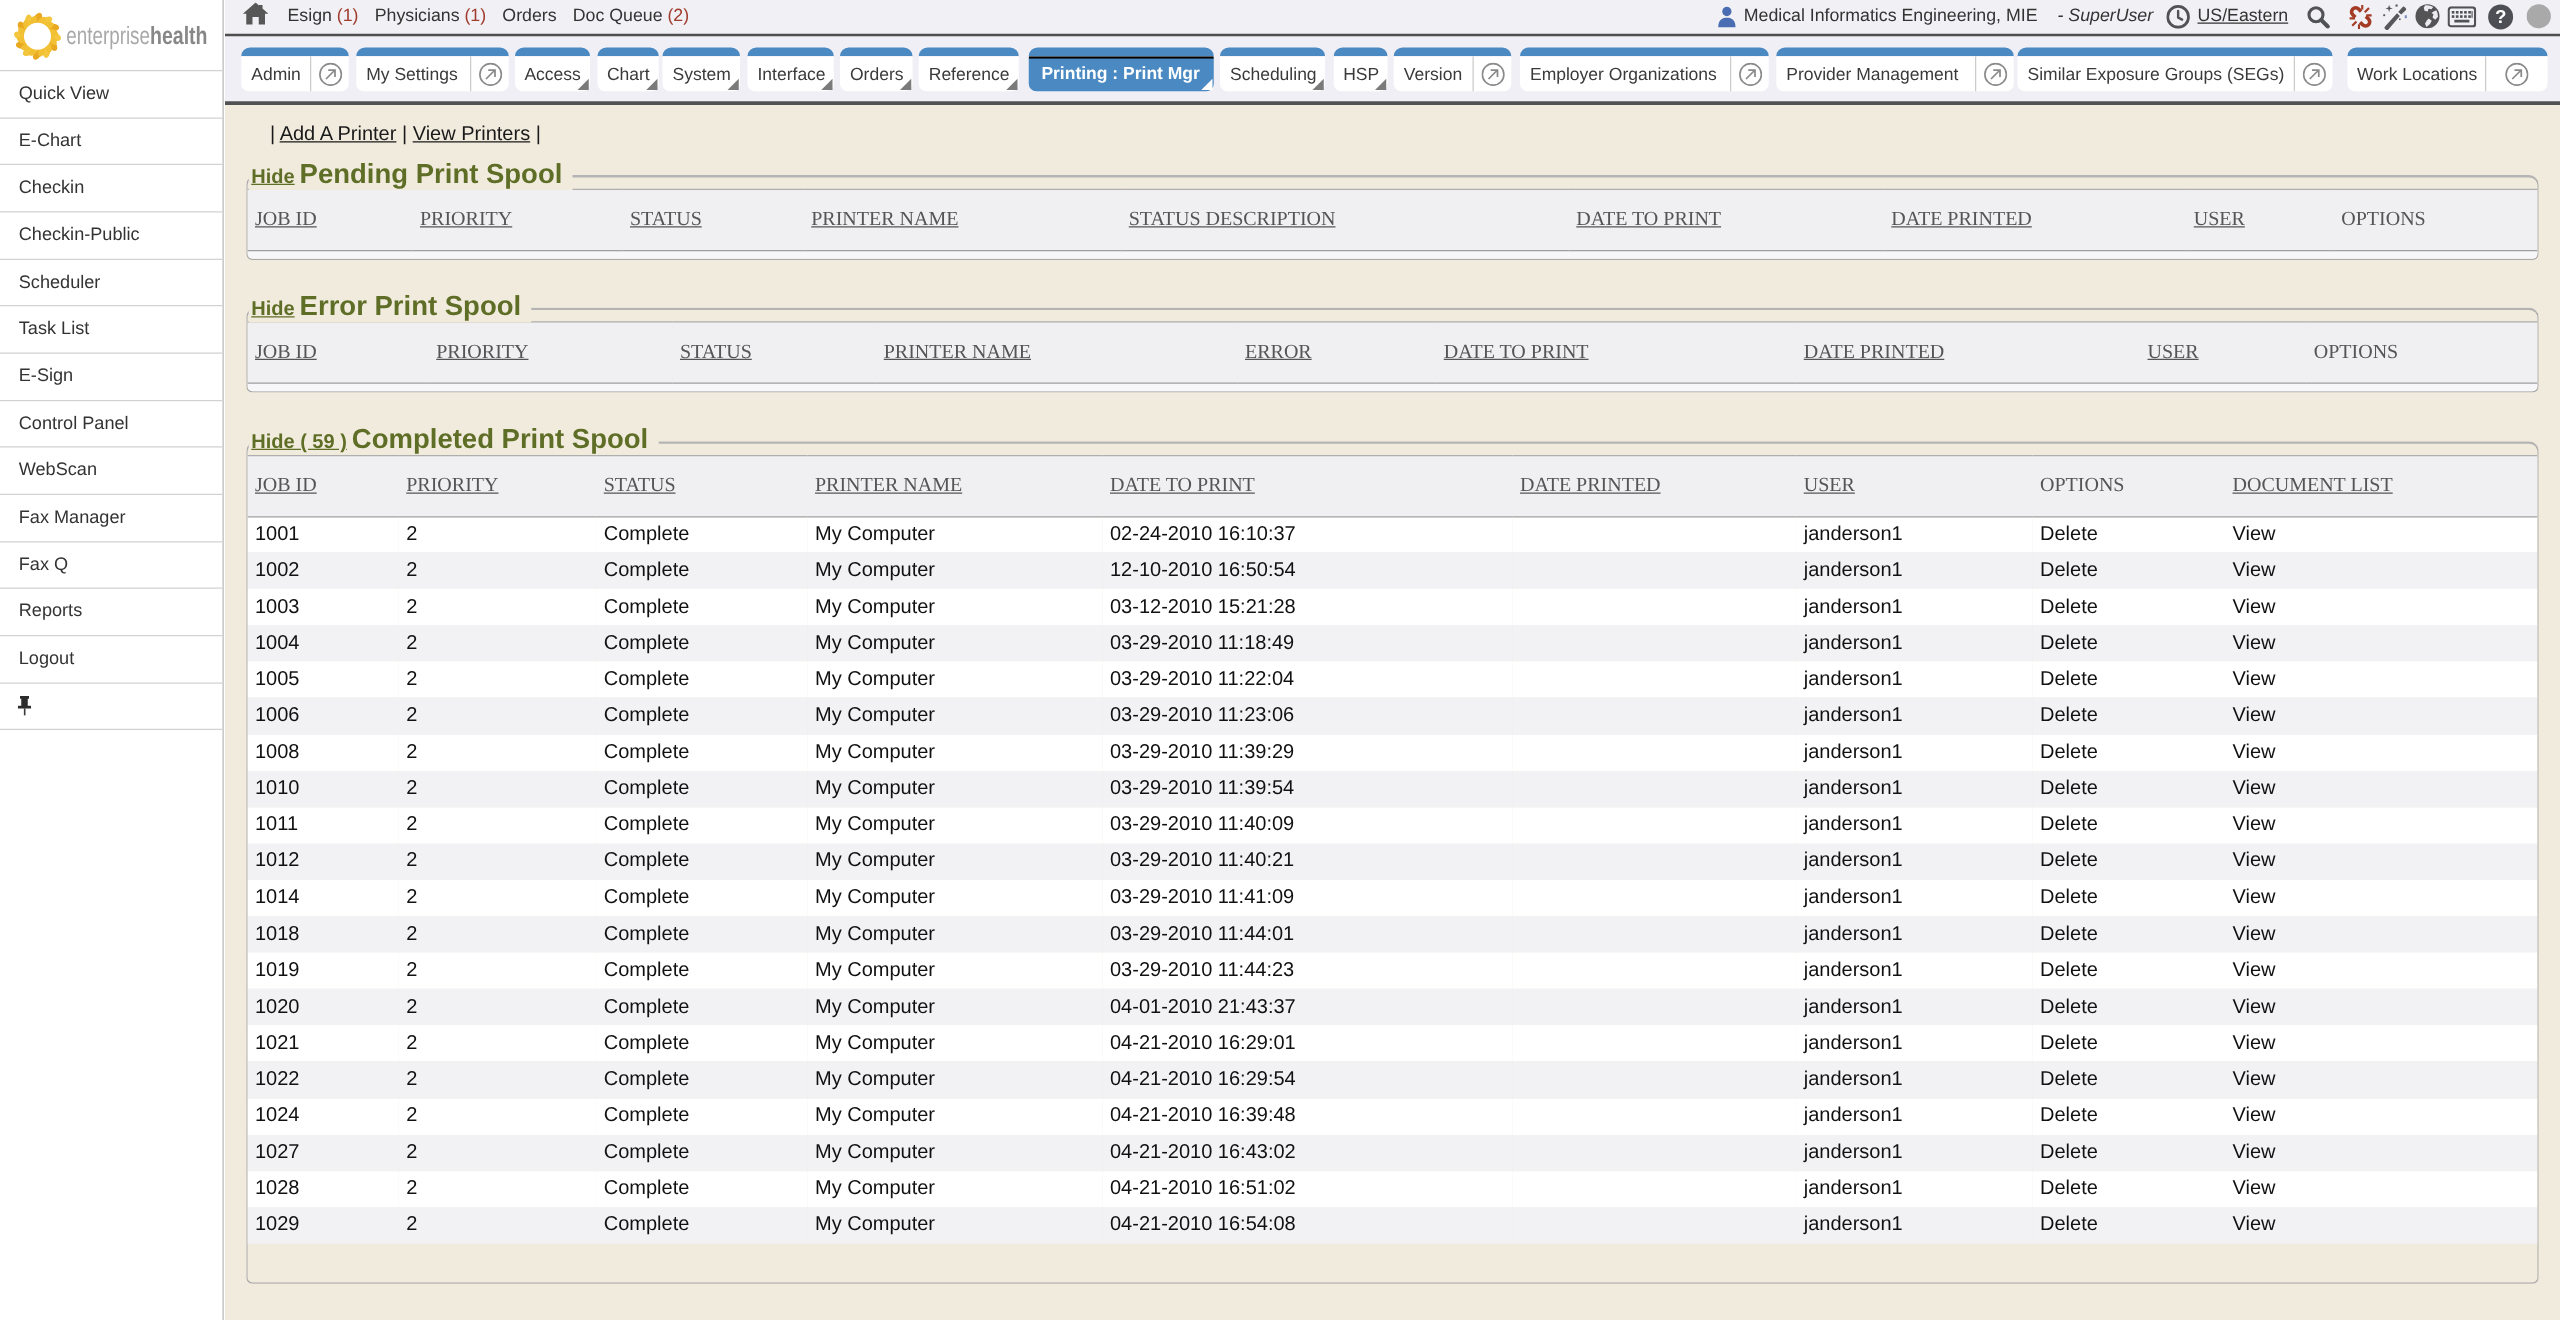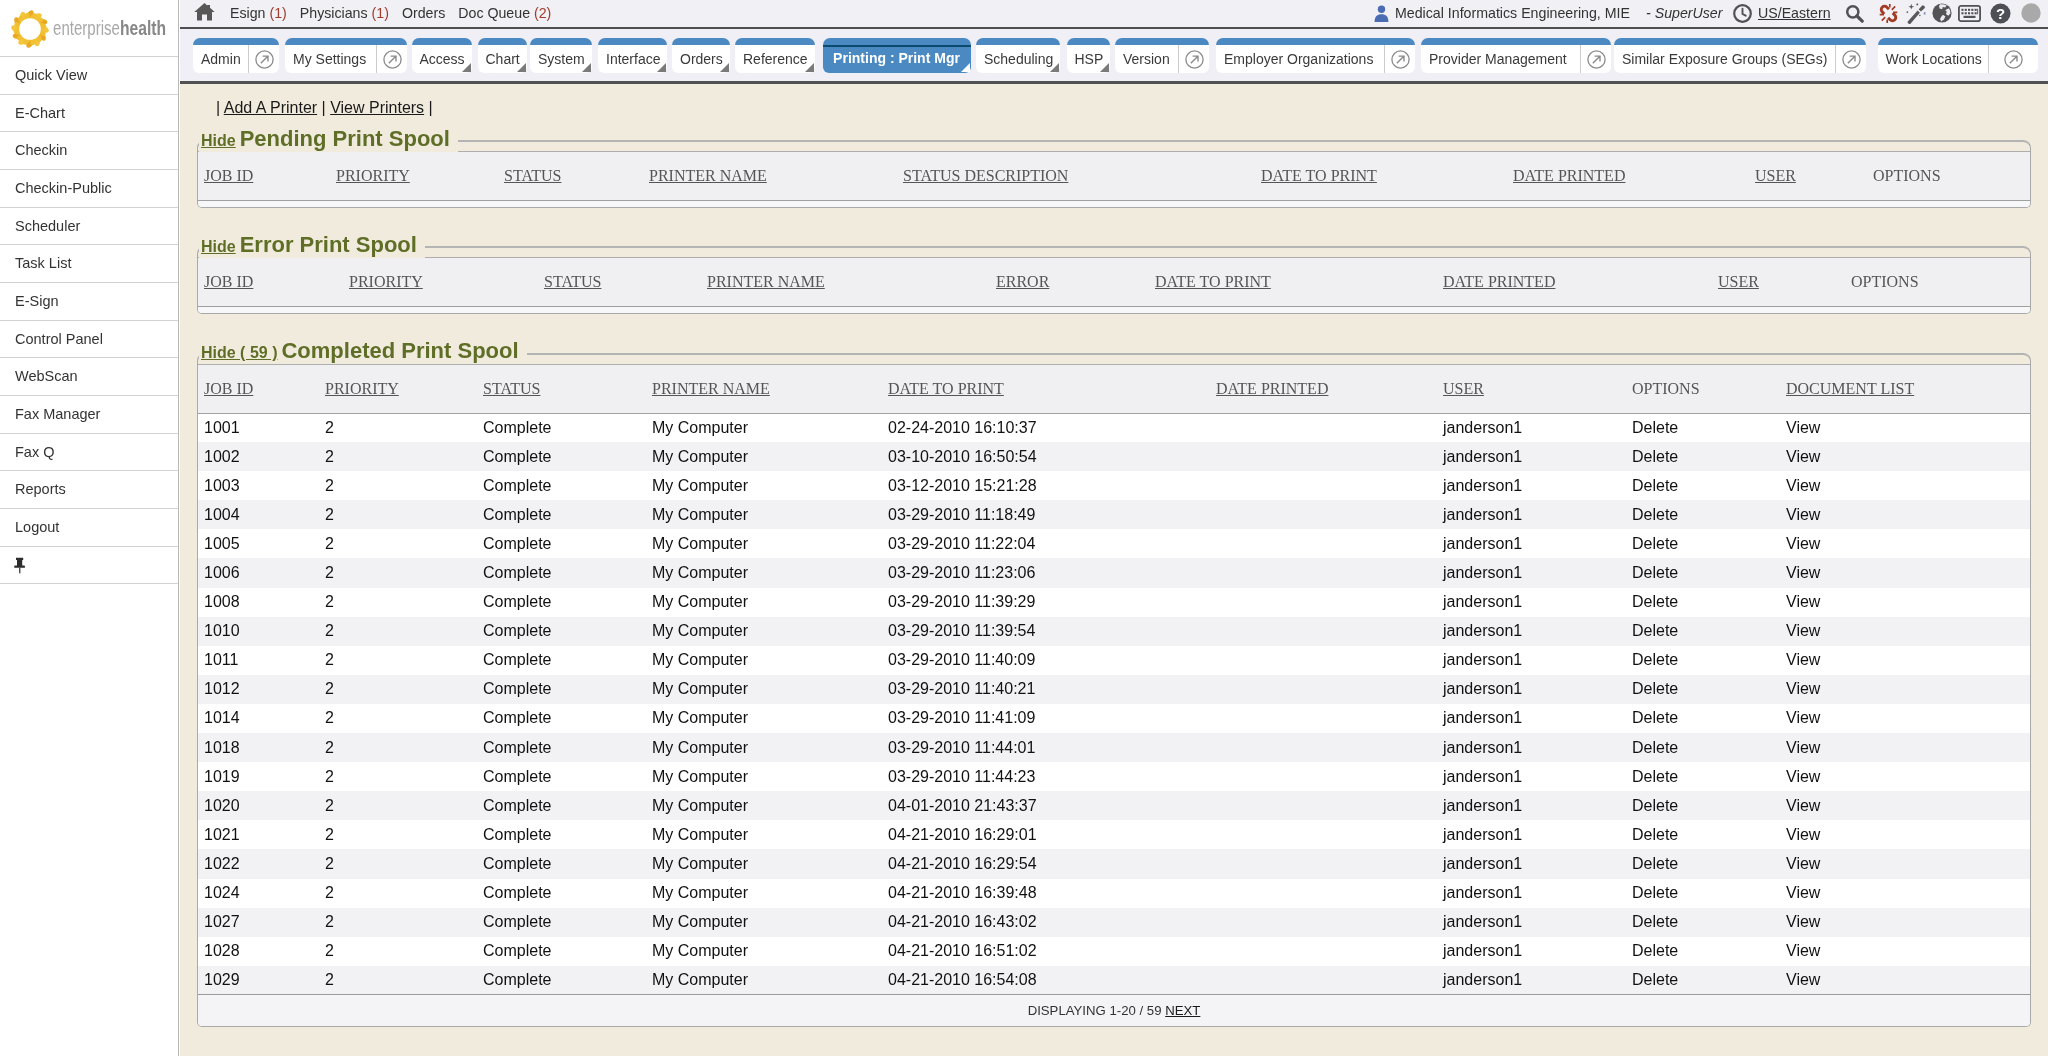--- a/index.html
+++ b/index.html
@@ -25,21 +25,21 @@
 
 .tabbar { position:absolute; left:0; top:29px; right:0; height:55px; background:#f0eff5; border-bottom:3px solid #515153; }
 .tab { position:absolute; top:9px; height:35px; }
 .cap { height:7px; background:#4a89c2; border-radius:7px 7px 0 0; }
 .tbody { position:relative; height:28px; background:#fff; border-radius:0 0 6px 6px; font-size:14px; color:#3a3a3a; display:flex; align-items:center; }
 .tlabel { padding:0 8px; white-space:nowrap; flex:1; }
 .tlabel.dlab { padding:0 7px 0 8px; }
 .ticon { width:31px; align-self:stretch; border-left:1px solid #ccc; display:flex; align-items:center; justify-content:center; }
 .drop { position:absolute; right:1px; bottom:1px; width:0; height:0; border-left:9px solid transparent; border-bottom:9px solid #7a7a7a; }
 .tab.active .cap { border-radius:7px 7px 0 0; }
-.tab.active .tbody { background:#4a89c2; color:#fff; font-weight:bold; font-size:14px; border-top:2px solid #0c4a6e; height:28px; }
+.tab.active .tbody { background:#4a89c2; color:#fff; font-weight:bold; font-size:14px; border-top:2px solid #000000; height:28px; }
 .tab.active .drop { border-bottom-color:#fff; }
 .tab.active .tlabel { position:relative; top:-2px; }
 
 
 .content { position:absolute; left:0; top:86px; right:0; bottom:0; background:#f1ebdd; }
 .plinks { position:absolute; left:36px; top:13px; font-size:16px; color:#1a1a1a; }
 .sect { position:absolute; left:17px; width:1834px; border:1px solid #a9a9a9; border-top:2px solid #b4b4b4; border-radius:8px 8px 5px 5px; }
 .clip { position:absolute; left:0; top:0; right:0; bottom:0; border-radius:7px 7px 4px 4px; overflow:hidden; }
 .legend { position:absolute; top:-16.5px; left:1px; background:#f1ebdd; padding:0 8px 0 2px; white-space:nowrap; }
 .legend .hide { font-size:16px; font-weight:bold; color:#5f6e26; }
@@ -491,21 +491,21 @@
                 <td></td>
                 <td>janderson1</td>
                 <td>Delete</td>
                 <td>View</td>
               </tr>
           <tr class="datarow even">
                 <td>1002</td>
                 <td>2</td>
                 <td>Complete</td>
                 <td>My Computer</td>
-                <td>03-10-2010 16:50:54</td>
+                <td>12-10-2010 16:50:54</td>
                 <td></td>
                 <td>janderson1</td>
                 <td>Delete</td>
                 <td>View</td>
               </tr>
           <tr class="datarow odd">
                 <td>1003</td>
                 <td>2</td>
                 <td>Complete</td>
                 <td>My Computer</td>
@@ -694,23 +694,20 @@
           <tr class="datarow even">
                 <td>1029</td>
                 <td>2</td>
                 <td>Complete</td>
                 <td>My Computer</td>
                 <td>04-21-2010 16:54:08</td>
                 <td></td>
                 <td>janderson1</td>
                 <td>Delete</td>
                 <td>View</td>
-              </tr>
-          <tr class="foot">
-                <td colspan="9">DISPLAYING 1-20 / 59 <a>NEXT</a><br><a>SHOW ALL</a></td>
               </tr>
         </tbody>
           </table>
       </div>
       <div class="legend"><a class="hide">Hide ( 59 )</a><span class="title">Completed Print Spool</span></div>
     </div>
 
   </div>
 </div>
 

